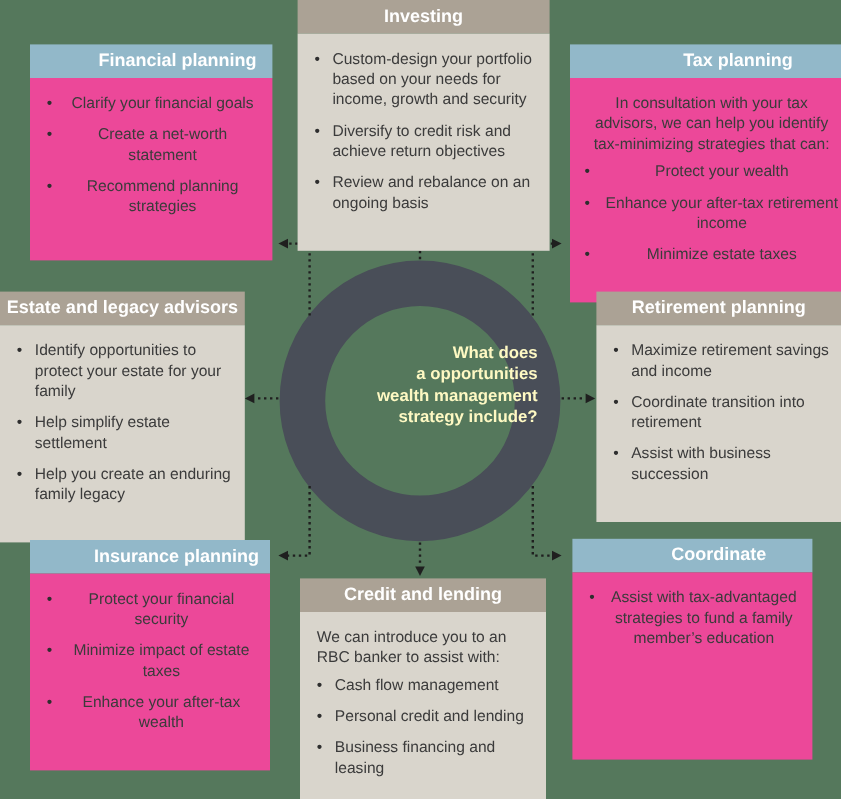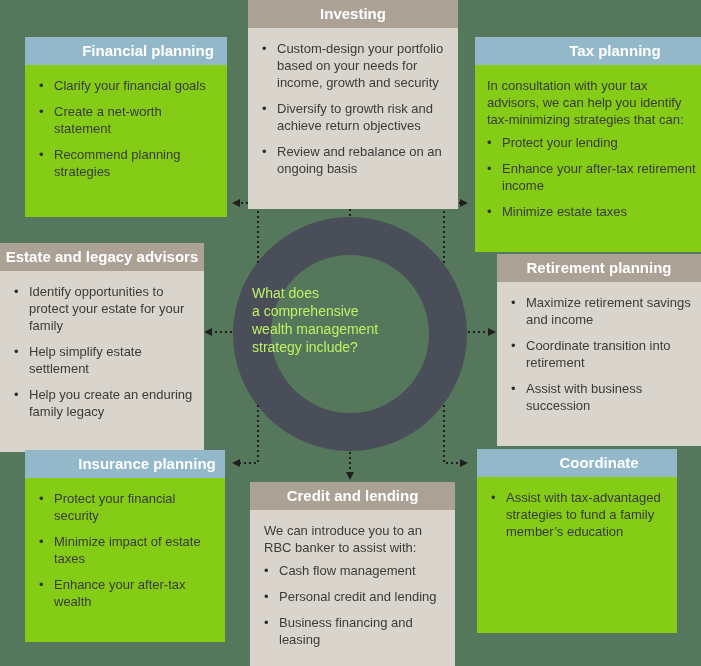--- a/index.html
+++ b/index.html
@@ -8,23 +8,23 @@
     width:701px;height:666px;
     background:#55785c;
     font-family:"Liberation Sans", sans-serif;
     overflow:hidden;
   }
   .overlay-svg{position:absolute;left:0;top:0;pointer-events:none;}
   .center-text{
     position:absolute;
     left:252px;top:284px;
     width:196px;
-    text-align:left;
-    color:#bef264;
-    font-weight:normal;
+    text-align:right;
+    color:#fef9c3;
+    font-weight:bold;
     font-size:14px;
     line-height:18px;
   }
   .box{
     position:absolute;
     display:flex;flex-direction:column;
   }
   .box-header{
     height:28px;line-height:28px;
     text-align:center;
@@ -34,42 +34,42 @@
     flex:0 0 auto;
   }
   .box-body{
     flex:1 1 auto;
     font-size:13px;
     color:#3b3b3b;
     line-height:17px;
     padding:6px 10px 23px 12px;
   }
   .theme-blue .box-header{background:#92b8c9;padding-left:44px;}
-  .theme-blue .box-body{background:#84cc16;}
+  .theme-blue .box-body{background:#ec4899;text-align:center;}
   .theme-tan .box-header{background:#aba295;}
   .theme-tan .box-body{background:#d9d5cc;}
   .intro{margin:6px 2px 2px 2px;}
   ul.items{list-style:none;margin:6px 0 0 0;padding:0;}
   ul.items li{
     position:relative;
     padding-left:17px;
     margin-bottom:9px;
   }
   ul.items li::before{
     content:"\2022";
     position:absolute;
     left:2px;top:0;
     color:#2e2e2e;
   }
   
   #box-financial  {left:25px;  top:37px;  width:202px; height:180px;}
   #box-investing  {left:248px; top:0px;   width:210px; height:185px;}
   #box-tax        {left:475px; top:37px;  width:236px; height:180px;}
   #box-estate     {left:0px;   top:243px; width:204px; height:182px;}
-  #box-retirement {left:497px; top:254px; width:204px; height:184px;}
+  #box-retirement {left:497px; top:243px; width:204px; height:184px;}
   #box-insurance  {left:25px;  top:450px; width:200px; height:184px;}
   #box-credit     {left:250px; top:482px; width:205px; height:136px;}
   #box-education  {left:477px; top:449px; width:200px; height:184px;}
   #box-tax .box-body{padding-left:10px;}
 </style>
 </head>
 <body>
 
 <div class="canvas">
 
@@ -94,53 +94,53 @@
       <polygon points="496,332 488,328 488,336"></polygon>
       <polygon points="232,203 240,199 240,207"></polygon>
       <polygon points="468,203 460,199 460,207"></polygon>
       <polygon points="232,463 240,459 240,467"></polygon>
       <polygon points="468,463 460,459 460,467"></polygon>
     </g>
   </svg>
 
   <div class="center-text">
     <div>What does</div>
-    <div>a comprehensive</div>
+    <div>a opportunities</div>
     <div>wealth management</div>
     <div>strategy include?</div>
   </div>
 
   <div class="box theme-blue" id="box-financial">
     <div class="box-header">Financial planning</div>
     <div class="box-body">
       <ul class="items">
         <li>Clarify your financial goals</li>
         <li>Create a net-worth statement</li>
         <li>Recommend planning strategies</li>
       </ul>
     </div>
   </div>
 
   <div class="box theme-tan" id="box-investing">
     <div class="box-header">Investing</div>
     <div class="box-body">
       <ul class="items">
         <li>Custom-design your portfolio based on your needs for income, growth and security</li>
-        <li>Diversify to growth risk and achieve return objectives</li>
+        <li>Diversify to credit risk and achieve return objectives</li>
         <li>Review and rebalance on an ongoing basis</li>
       </ul>
     </div>
   </div>
 
   <div class="box theme-blue" id="box-tax">
     <div class="box-header">Tax planning</div>
     <div class="box-body">
       <p class="intro">In consultation with your tax advisors, we can help you identify tax-minimizing strategies that can:</p>
       <ul class="items">
-        <li>Protect your lending</li>
+        <li>Protect your wealth</li>
         <li>Enhance your after-tax retirement income</li>
         <li>Minimize estate taxes</li>
       </ul>
     </div>
   </div>
 
   <div class="box theme-tan" id="box-estate">
     <div class="box-header">Estate and legacy advisors</div>
     <div class="box-body">
       <ul class="items">

